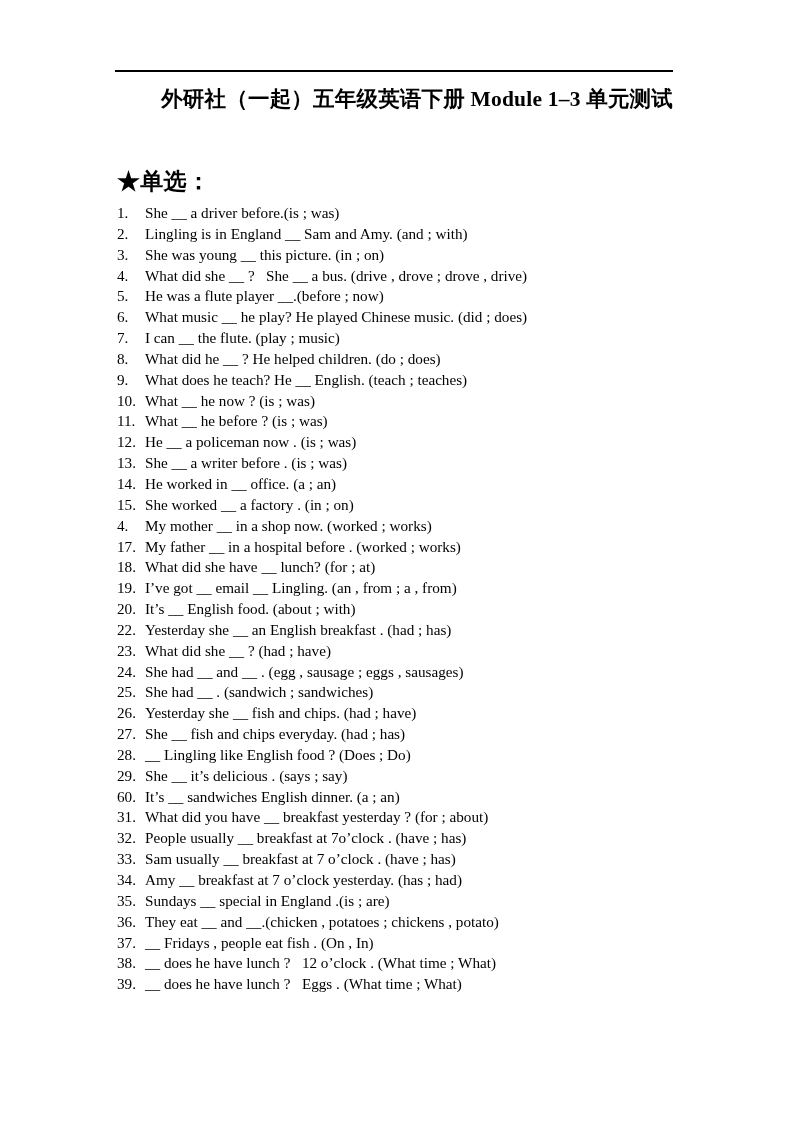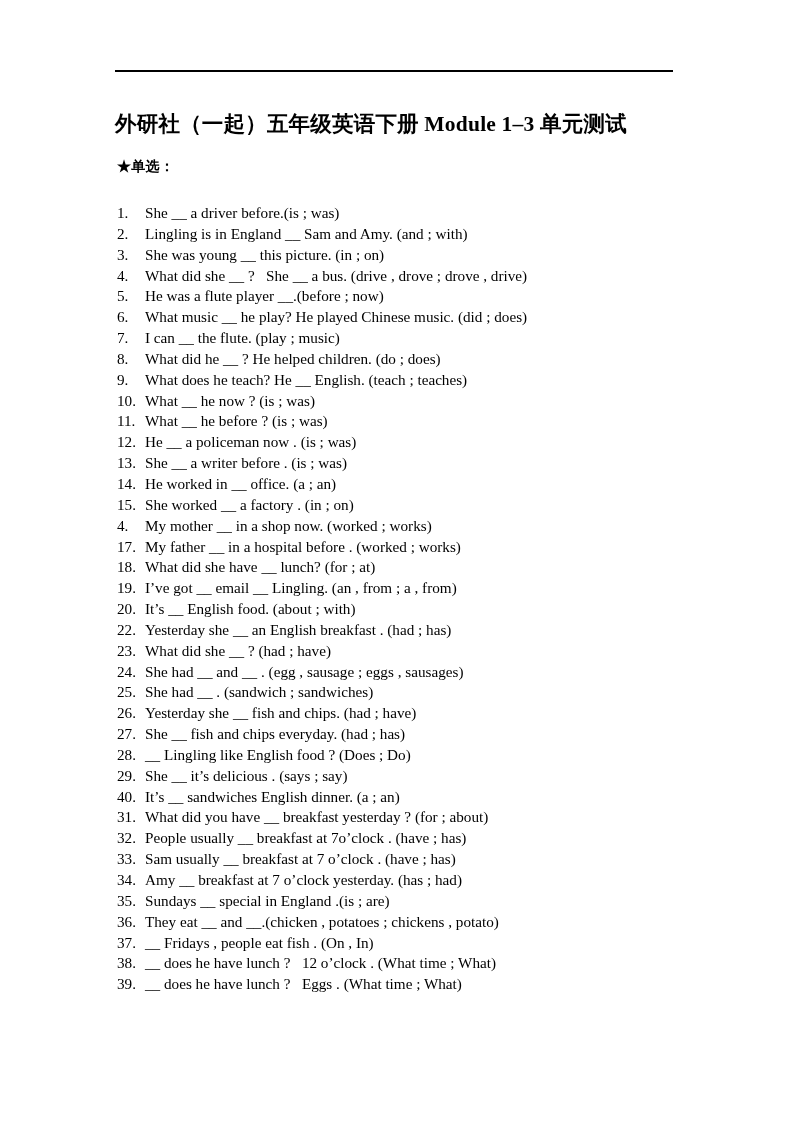--- a/index.html
+++ b/index.html
@@ -25,34 +25,34 @@
     position: absolute;
     left: 115px;
     top: 70px;
     width: 558px;
     height: 0;
     border-top: 2px solid #000;
   }
   .doc-title {
     position: absolute;
     left: 115px;
-    top: 109px;
+    top: 84px;
     width: 558px;
-    text-align: left;
+    text-align: right;
     font-size: 21.5px;
     font-weight: bold;
     letter-spacing: 0.2px;
     white-space: nowrap;
     font-family: "Liberation Serif", "DejaVu Serif", serif;
   }
   .section-head {
     position: absolute;
     left: 117px;
-    top: 158px;
-    font-size: 14px;
+    top: 166px;
+    font-size: 23px;
     font-weight: bold;
     letter-spacing: 0.3px;
     font-family: "Liberation Serif", "DejaVu Serif", serif;
   }
   .q-list {
     position: absolute;
     left: 117px;
     top: 203px;
     width: 600px;
     margin: 0;
@@ -110,21 +110,21 @@
       <li class="q-item"><span class="q-num">19.</span><span class="q-text">I’ve got __ email __ Lingling. (an , from ; a , from)</span></li>
       <li class="q-item"><span class="q-num">20.</span><span class="q-text">It’s __ English food. (about ; with)</span></li>
       <li class="q-item"><span class="q-num">22.</span><span class="q-text">Yesterday she __ an English breakfast . (had ; has)</span></li>
       <li class="q-item"><span class="q-num">23.</span><span class="q-text">What did she __ ? (had ; have)</span></li>
       <li class="q-item"><span class="q-num">24.</span><span class="q-text">She had __ and __ . (egg , sausage ; eggs , sausages)</span></li>
       <li class="q-item"><span class="q-num">25.</span><span class="q-text">She had __ . (sandwich ; sandwiches)</span></li>
       <li class="q-item"><span class="q-num">26.</span><span class="q-text">Yesterday she __ fish and chips. (had ; have)</span></li>
       <li class="q-item"><span class="q-num">27.</span><span class="q-text">She __ fish and chips everyday. (had ; has)</span></li>
       <li class="q-item"><span class="q-num">28.</span><span class="q-text">__ Lingling like English food ? (Does ; Do)</span></li>
       <li class="q-item"><span class="q-num">29.</span><span class="q-text">She __ it’s delicious . (says ; say)</span></li>
-      <li class="q-item"><span class="q-num">40.</span><span class="q-text">It’s __ sandwiches English dinner. (a ; an)</span></li>
+      <li class="q-item"><span class="q-num">60.</span><span class="q-text">It’s __ sandwiches English dinner. (a ; an)</span></li>
       <li class="q-item"><span class="q-num">31.</span><span class="q-text">What did you have __ breakfast yesterday ? (for ; about)</span></li>
       <li class="q-item"><span class="q-num">32.</span><span class="q-text">People usually __ breakfast at 7o’clock . (have ; has)</span></li>
       <li class="q-item"><span class="q-num">33.</span><span class="q-text">Sam usually __ breakfast at 7 o’clock . (have ; has)</span></li>
       <li class="q-item"><span class="q-num">34.</span><span class="q-text">Amy __ breakfast at 7 o’clock yesterday. (has ; had)</span></li>
       <li class="q-item"><span class="q-num">35.</span><span class="q-text">Sundays __ special in England .(is ; are)</span></li>
       <li class="q-item"><span class="q-num">36.</span><span class="q-text">They eat __ and __.(chicken , potatoes ; chickens , potato)</span></li>
       <li class="q-item"><span class="q-num">37.</span><span class="q-text">__ Fridays , people eat fish . (On , In)</span></li>
       <li class="q-item"><span class="q-num">38.</span><span class="q-text">__ does he have lunch ?   12 o’clock . (What time ; What)</span></li>
       <li class="q-item"><span class="q-num">39.</span><span class="q-text">__ does he have lunch ?   Eggs . (What time ; What)</span></li>
     </ol>

